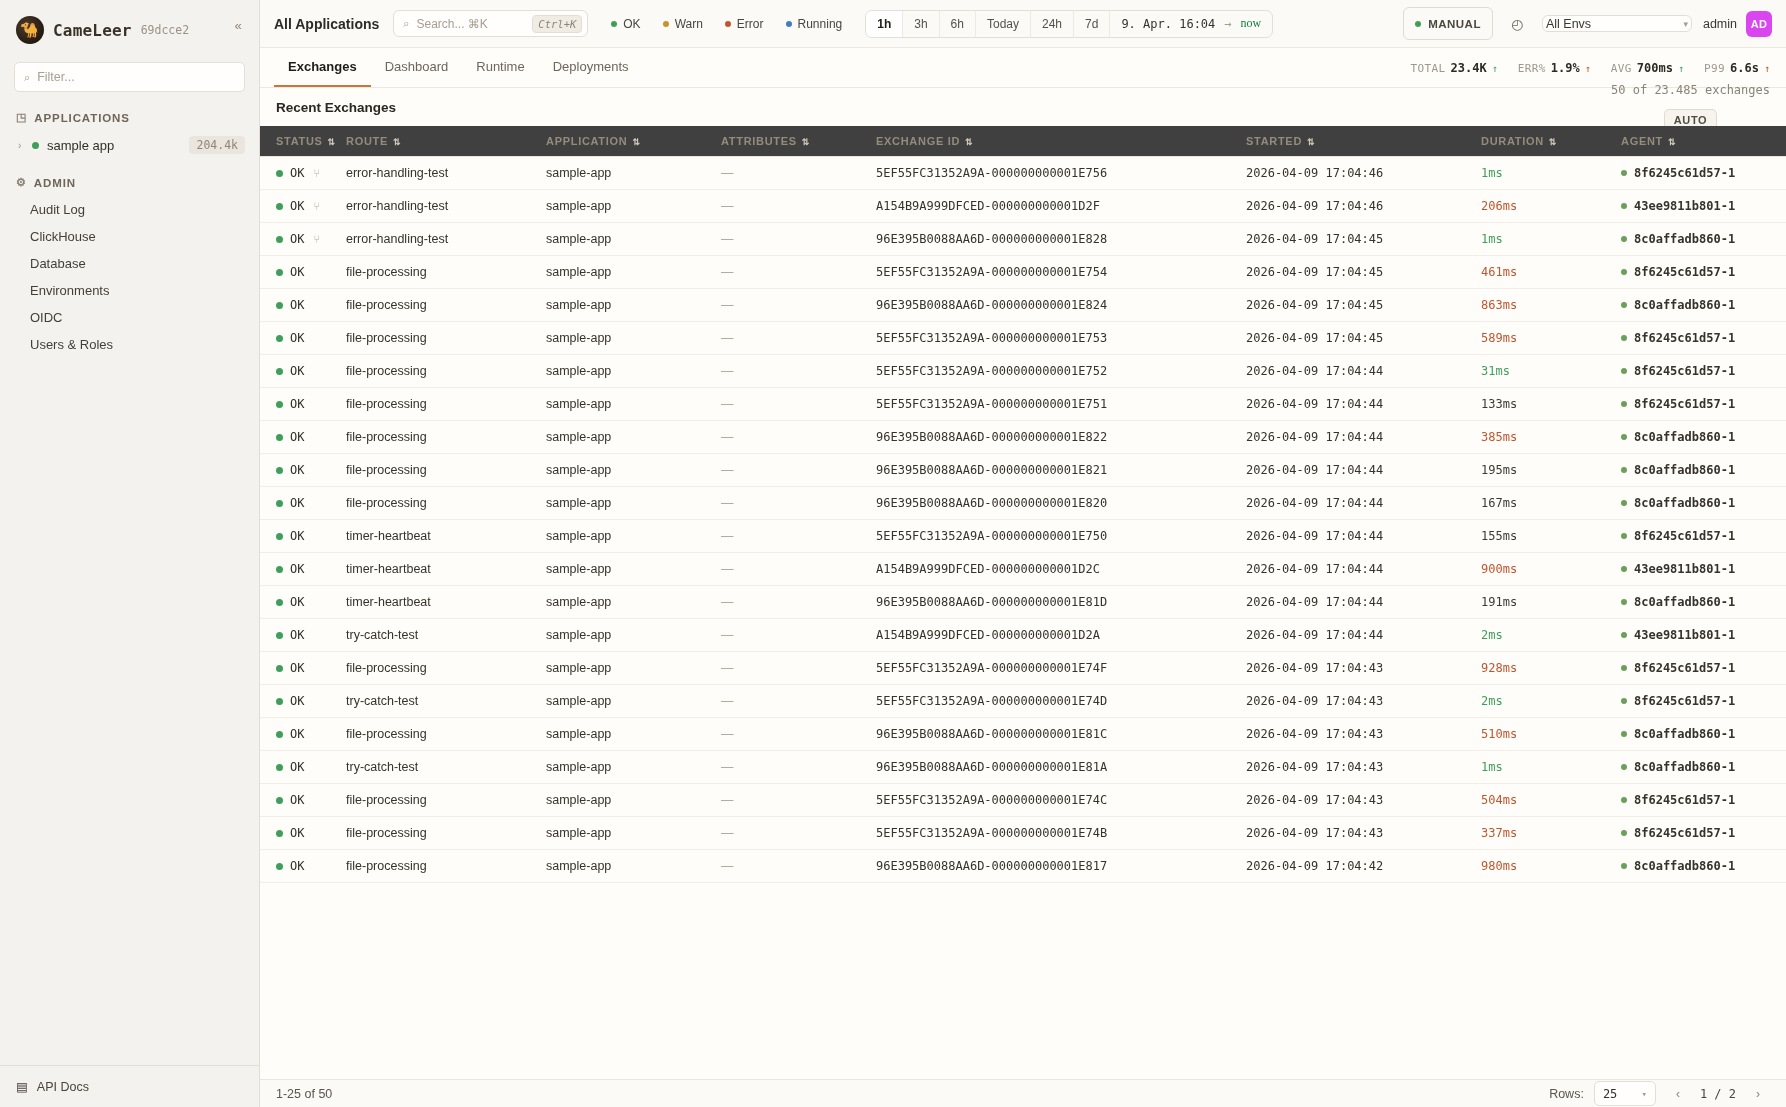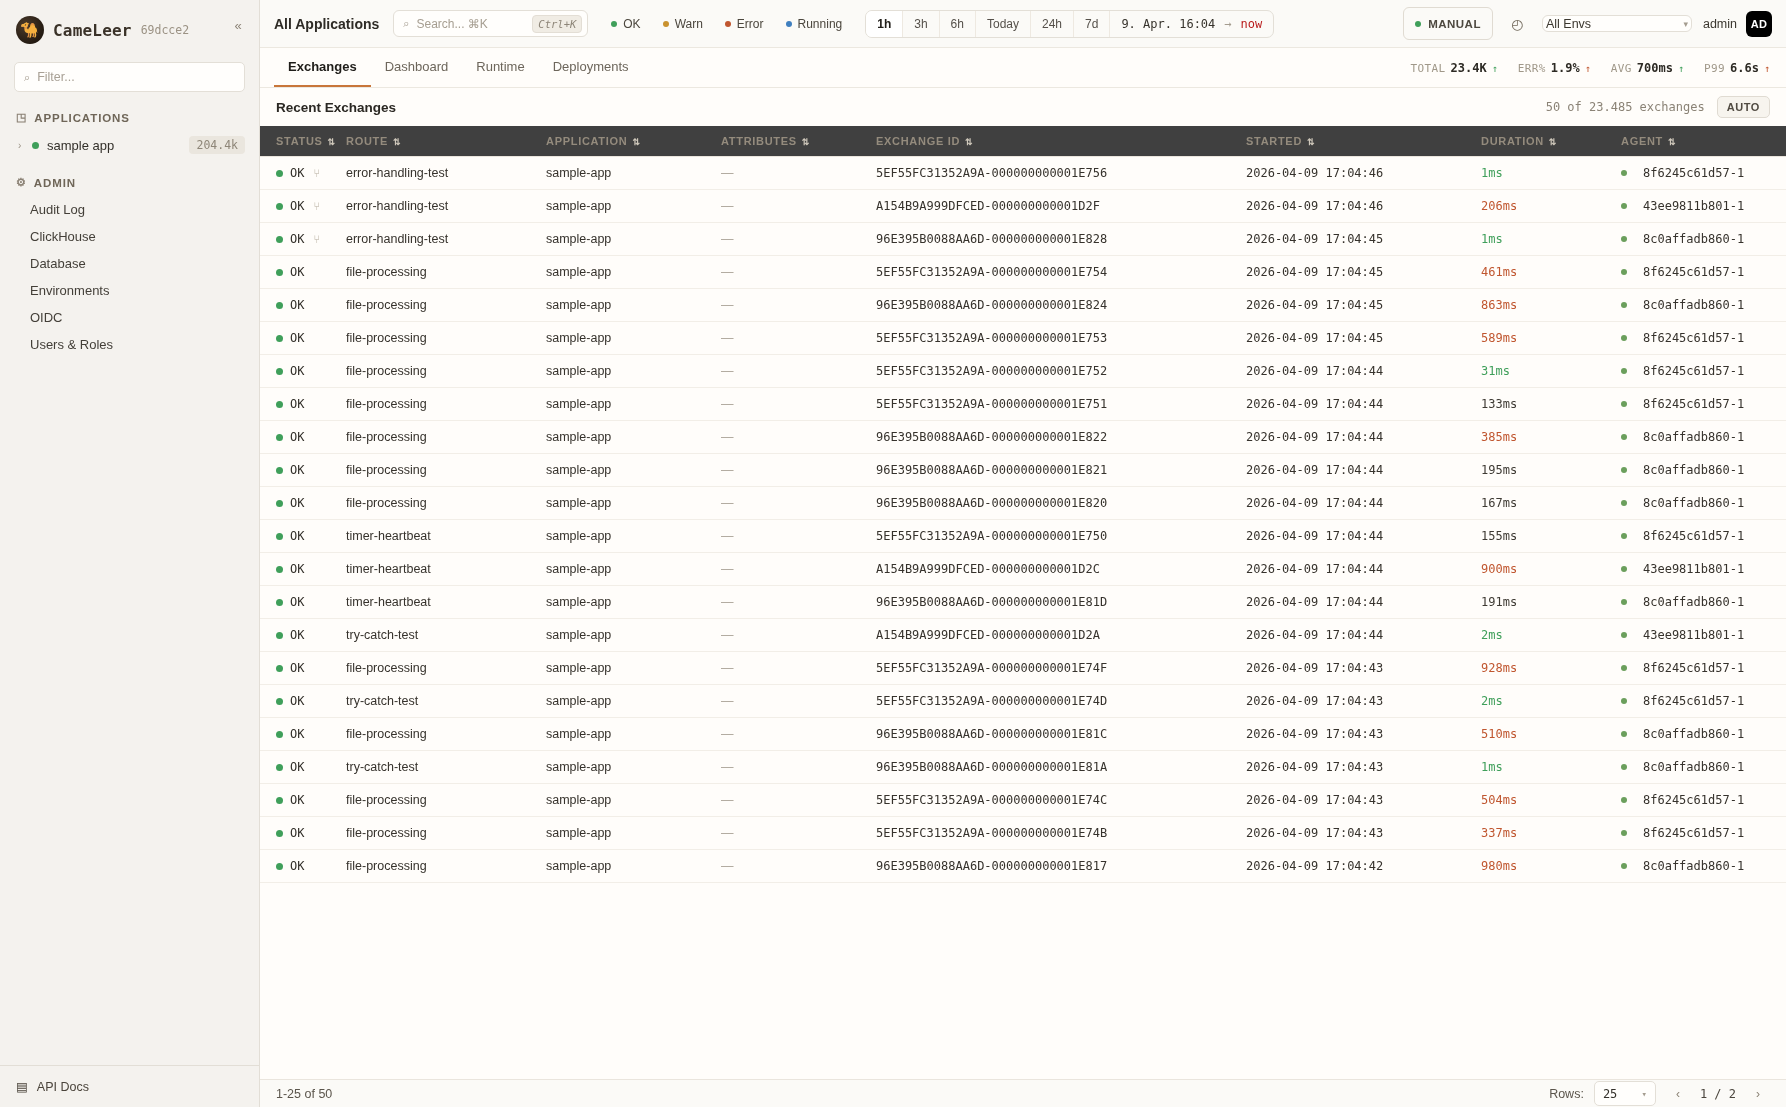--- a/index.html
+++ b/index.html
@@ -147,21 +147,21 @@
     display: flex; align-items: center; cursor: pointer;
     border-right: 1px solid #eee9e1;
   }
   .seg .it.active { background: #ffffff; color: #23201b; font-weight: bold; }
   .seg .rng {
     display: flex; align-items: center; gap: 9px;
     padding: 0 11px; height: 100%;
     font-family: "DejaVu Sans Mono", monospace; font-size: 12px; color: #37332c;
   }
   .seg .rng .arrow { color: #a49c8f; }
-  .seg .rng .now { color: #b91c1c; }
+  .seg .rng .now { color: #15803d; font-family: Liberation Serif, serif; }
 
   .right-tools { margin-left: auto; display: flex; align-items: center; gap: 11px; }
   .manual-btn {
     display: flex; align-items: center; gap: 7px;
     border: 1px solid #e0dbd2; border-radius: 6px;
     background: #fbfaf7;
     height: 33px; padding: 0 11px;
     font-size: 11.5px; font-weight: bold; letter-spacing: .5px; color: #4d483f;
     cursor: pointer;
   }
@@ -178,21 +178,21 @@
     display: flex; align-items: center; padding: 0 3px;
     font-size: 12.5px; color: #3b372f; cursor: pointer; text-align: right;
   }
   .env-select .cv { margin-left: auto; color: #a49c8f; font-size: 9px; }
   .user {
     display: flex; align-items: center; gap: 9px;
     font-size: 12.5px; color: #3b372f; cursor: pointer;
   }
   .avatar {
     width: 26px; height: 26px; border-radius: 6px;
-    background: #000000; color: #fff;
+    background: #d946ef; color: #fff;
     display: flex; align-items: center; justify-content: center;
     font-size: 11px; font-weight: bold; letter-spacing: .3px;
   }
 
   
   .tabbar {
     height: 40px; flex: none;
     display: flex; align-items: center;
     border-bottom: 1px solid #ece8e0;
     padding: 0 16px 0 14px;
@@ -214,21 +214,21 @@
   .metric .v { color: #2d2a24; font-weight: bold; font-size: 12px; }
   .metric .t { font-size: 10px; }
 
   
   .sect {
     height: 38px; flex: none;
     display: flex; align-items: center;
     padding: 0 16px 0 16px;
   }
   .sect .title { font-size: 13.5px; font-weight: bold; color: #2b2823; }
-  .sect .right { margin-left: auto; display: flex; align-items: center; gap: 12px; }
+  .sect .right { margin-left: auto; display: flex; align-items: center; gap: 12px; flex-direction: column; }
   .sect .cnt { font-size: 12px; color: #8b8376; font-family: "DejaVu Sans Mono", monospace; }
   .auto-badge {
     border: 1px solid #e0dbd2; border-radius: 5px;
     background: #f7f4ee;
     font-size: 11px; font-weight: bold; letter-spacing: .6px;
     color: #514b42; padding: 4px 9px; cursor: pointer;
   }
 
   
   .table-wrap { flex: 1; overflow: hidden; position: relative; padding: 0 0 0 0; }
@@ -254,21 +254,21 @@
   .st { display: flex; align-items: center; gap: 7px; }
   .st .d { width: 7px; height: 7px; border-radius: 50%; background: #3f9f5a; flex: none; }
   .st .txt { font-family: "DejaVu Sans Mono", monospace; font-size: 12px; color: #33302a; }
   .st .ic { color: #b6ae9f; font-size: 11px; margin-left: 2px; }
 
   .mono { font-family: "DejaVu Sans Mono", monospace; font-size: 12px; }
   .muted { color: #a9a194; }
   .dur-fast { color: #3f9f5a; }
   .dur-mid { color: #3e3a33; }
   .dur-slow { color: #c0562f; }
-  .agent { display: flex; align-items: center; gap: 16px; }
+  .agent { display: flex; align-items: center; gap: 7px; font-weight: bold; }
   .agent .d { width: 6px; height: 6px; border-radius: 50%; background: #6b9f5c; flex: none; }
 
   
   .footer {
     height: 28px; flex: none;
     display: flex; align-items: center;
     border-top: 1px solid #eae5dd;
     padding: 0 16px;
     background: #fbfaf7;
     font-size: 12.5px; color: #5b554c;

